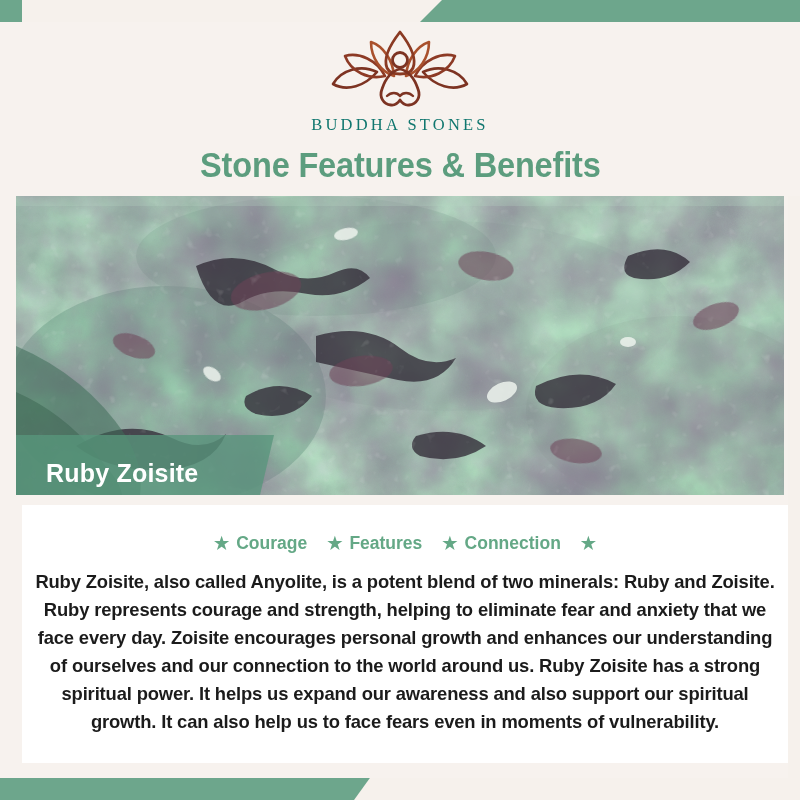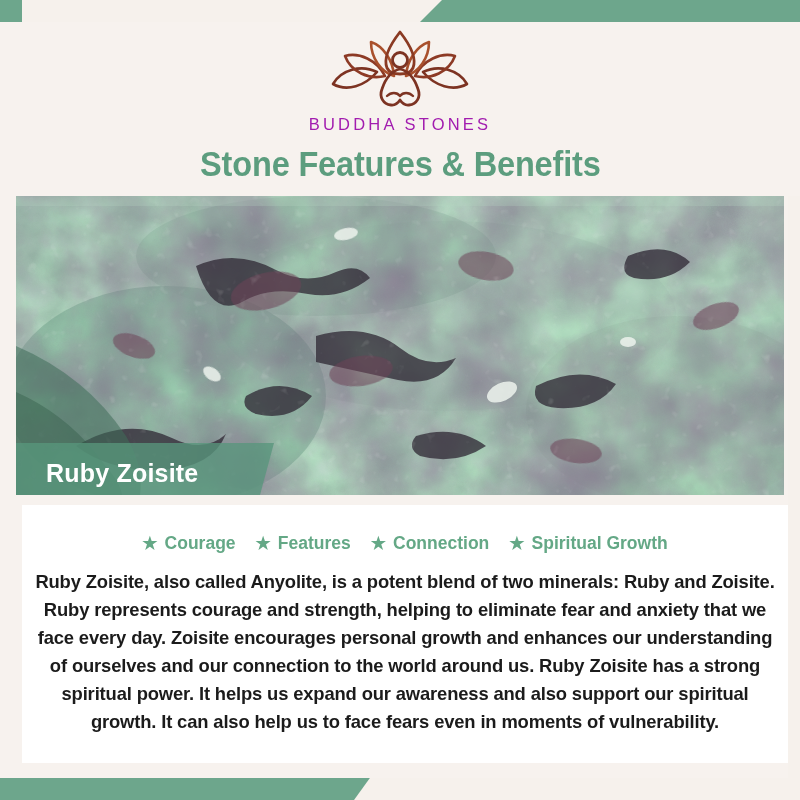--- a/index.html
+++ b/index.html
@@ -78,22 +78,22 @@
     align-items: center;
   }
   #logo-mark {
     margin-top: 4px;
     width: 150px;
     height: 88px;
   }
   #brand-name {
     font-size: 16.5px;
     letter-spacing: 3.2px;
-    color: #a21caf;
-    font-family: Liberation Sans, sans-serif;
+    color: #0f766e;
+    font-family: Liberation Serif, serif;
     font-weight: 400;
     margin-top: 1px;
   }
   #page-title {
     margin-top: 10px;
     font-size: 35px;
     font-weight: bold;
     color: #5c9d7e;
     letter-spacing: -0.2px;
     font-family: "Liberation Sans", sans-serif;
@@ -113,21 +113,21 @@
   #stone-photo svg {
     display: block;
   }
 
   #stone-name-band {
     position: absolute;
     left: 0;
     bottom: 0;
     height: 44px;
     min-width: 200px;
-    padding: 8px 28px 0 30px;
+    padding: 16px 28px 0 30px;
     background: rgba(88, 150, 124, 0.78);
     display: flex;
     align-items: center;
     clip-path: polygon(0 0, 100% 0, calc(100% - 14px) 100%, 0 100%);
   }
   #stone-name {
     color: #ffffff;
     font-size: 25px;
     font-weight: bold;
     letter-spacing: 0.2px;
@@ -326,20 +326,19 @@
       <div class="feature-tag">
         <span class="star-icon">★</span>
         <span>Features</span>
       </div>
       <div class="feature-tag">
         <span class="star-icon">★</span>
         <span>Connection</span>
       </div>
       <div class="feature-tag">
         <span class="star-icon">★</span>
-        <span>Spiritual Growth</span>
       </div>
     </div>
 
     <p id="description">Ruby Zoisite, also called Anyolite, is a potent blend of two minerals: Ruby and Zoisite. Ruby represents courage and strength, helping to eliminate fear and anxiety that we face every day. Zoisite encourages personal growth and enhances our understanding of ourselves and our connection to the world around us. Ruby Zoisite has a strong spiritual power. It helps us expand our awareness and also support our spiritual growth. It can also help us to face fears even in moments of vulnerability.</p>
   </div>
 
 </div>
 
 </body></html>

